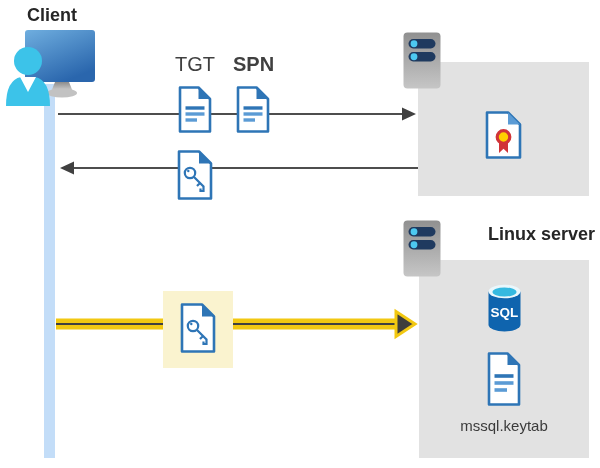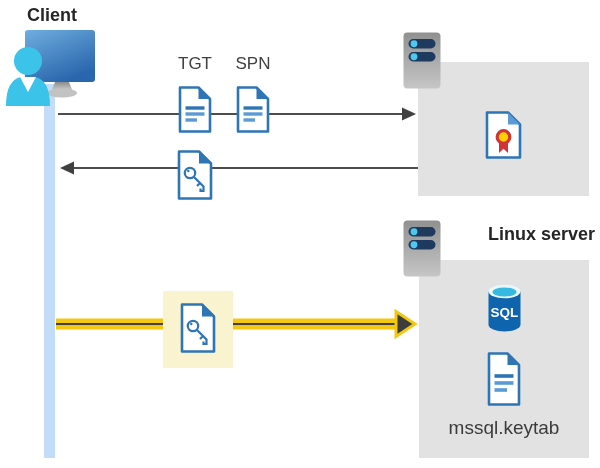--- a/index.html
+++ b/index.html
@@ -13,27 +13,27 @@
   }
   .abs { position: absolute; }
 
   .title {
     font-weight: bold;
     font-size: 18px;
     color: #262626;
     line-height: 22px;
   }
   .small-label {
-    font-size: 17px;
+    font-size: 20px;
     color: #404040;
     text-align: center;
     line-height: 20px;
   }
   .keytab-label {
-    font-size: 19px;
+    font-size: 15px;
     color: #3b3b3b;
     text-align: center;
   }
   .gray-box { background: #e2e2e2; }
   .timeline {
     background: #c3ddf8;
   }
   .highlight-box {
     background: #faf3cf;
   }
@@ -89,21 +89,21 @@
       <ellipse cx="57" cy="65" rx="15" ry="4.5" fill="#C2C2C2"></ellipse>
       <g>
         <circle cx="23" cy="33" r="14" fill="#3CC3E9"></circle>
         <path d="M1 78 Q1 52 16 49 L30 49 Q45 52 45 78 Z" fill="#3CC3E9"></path>
         <polygon points="15,49 31,49 23,64" fill="#ffffff"></polygon>
       </g>
     </svg>
   </div>
 
   <div class="abs small-label" style="left:175px; top:54px; width:40px;">TGT</div>
-  <div class="abs small-label" style="left:233px; top:54px; width:40px;">SPN</div>
+  <div class="abs small-label" style="left:233px; top:54px; width:40px;font-weight:bold;">SPN</div>
 
   <div class="abs" style="left:177px; top:86px;">
     <svg width="36" height="47" viewBox="0 0 36 47">
       <path d="M3 1.5 H21.5 L33 13 V45.5 H3 Z" fill="#ffffff" stroke="#2E75B6" stroke-width="2.6" stroke-linejoin="round"></path>
       <path d="M21.5 1.5 V13 H33 Z" fill="#2E75B6"></path>
       <line x1="8.5" y1="22" x2="27.5" y2="22" stroke="#2E75B6" stroke-width="3.4"></line>
       <line x1="8.5" y1="28" x2="27.5" y2="28" stroke="#5B9BD5" stroke-width="3.4"></line>
       <line x1="8.5" y1="34" x2="20" y2="34" stroke="#5B9BD5" stroke-width="3.4"></line>
     </svg>
   </div>

